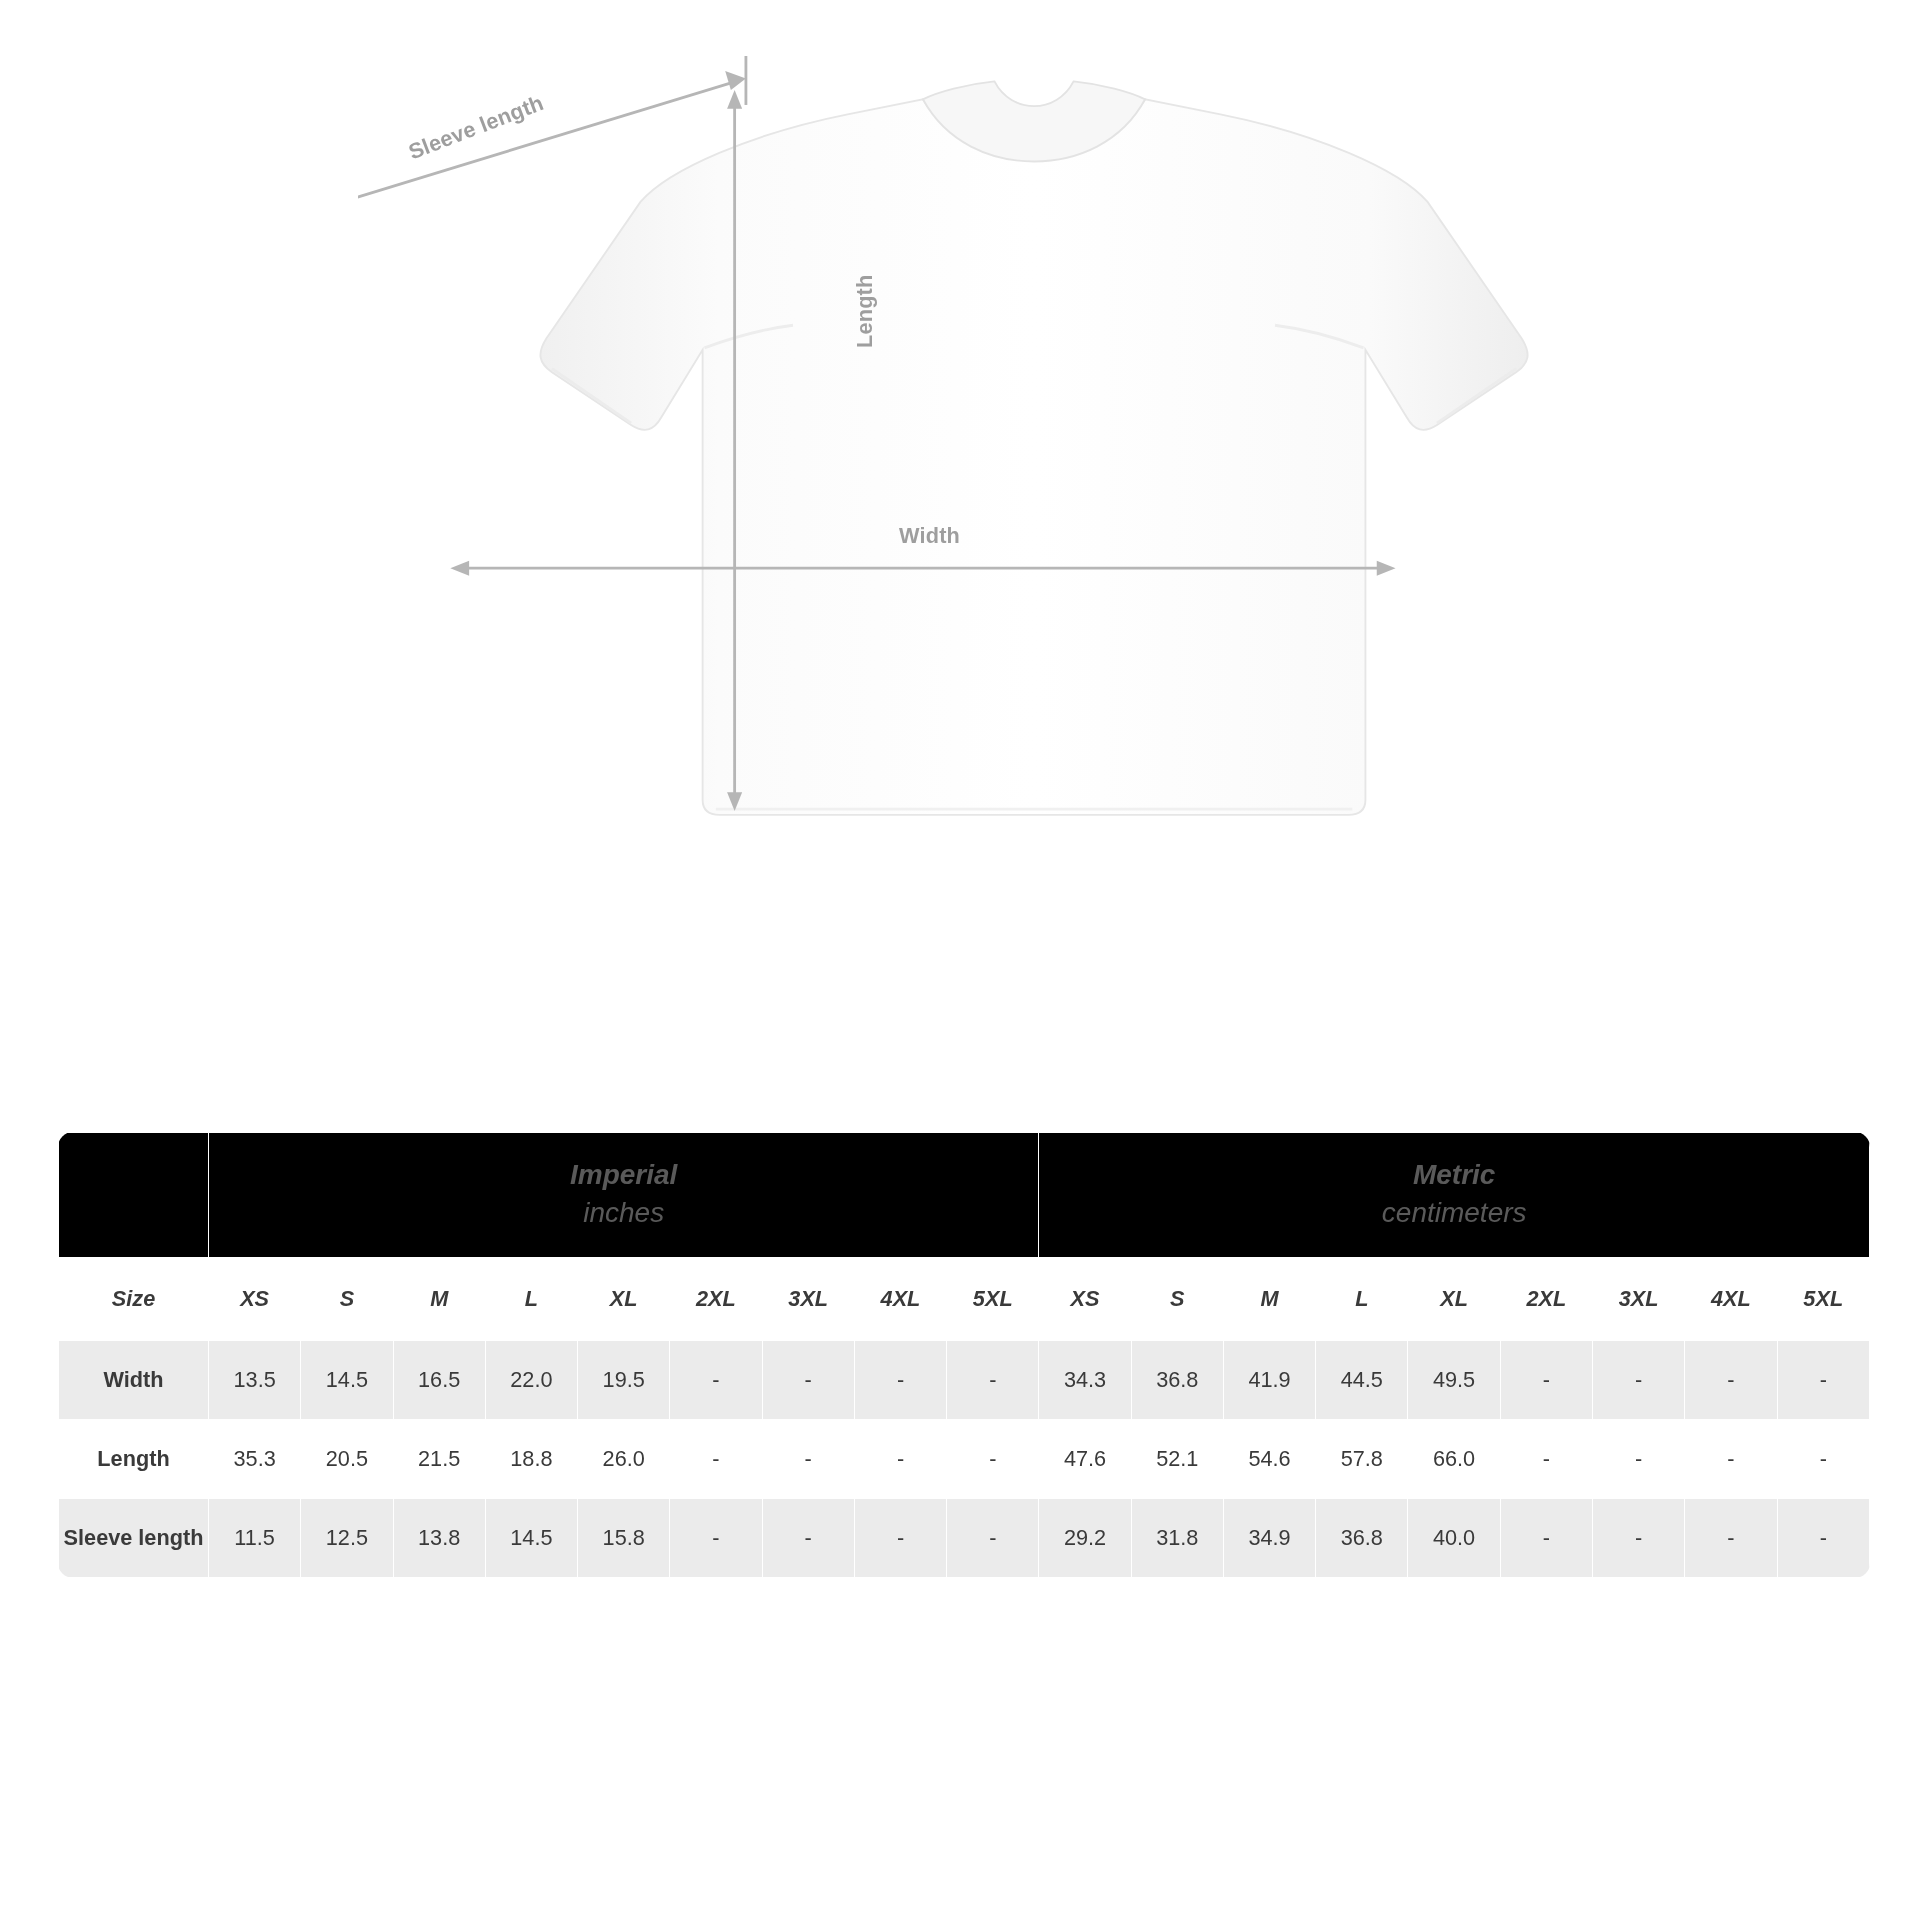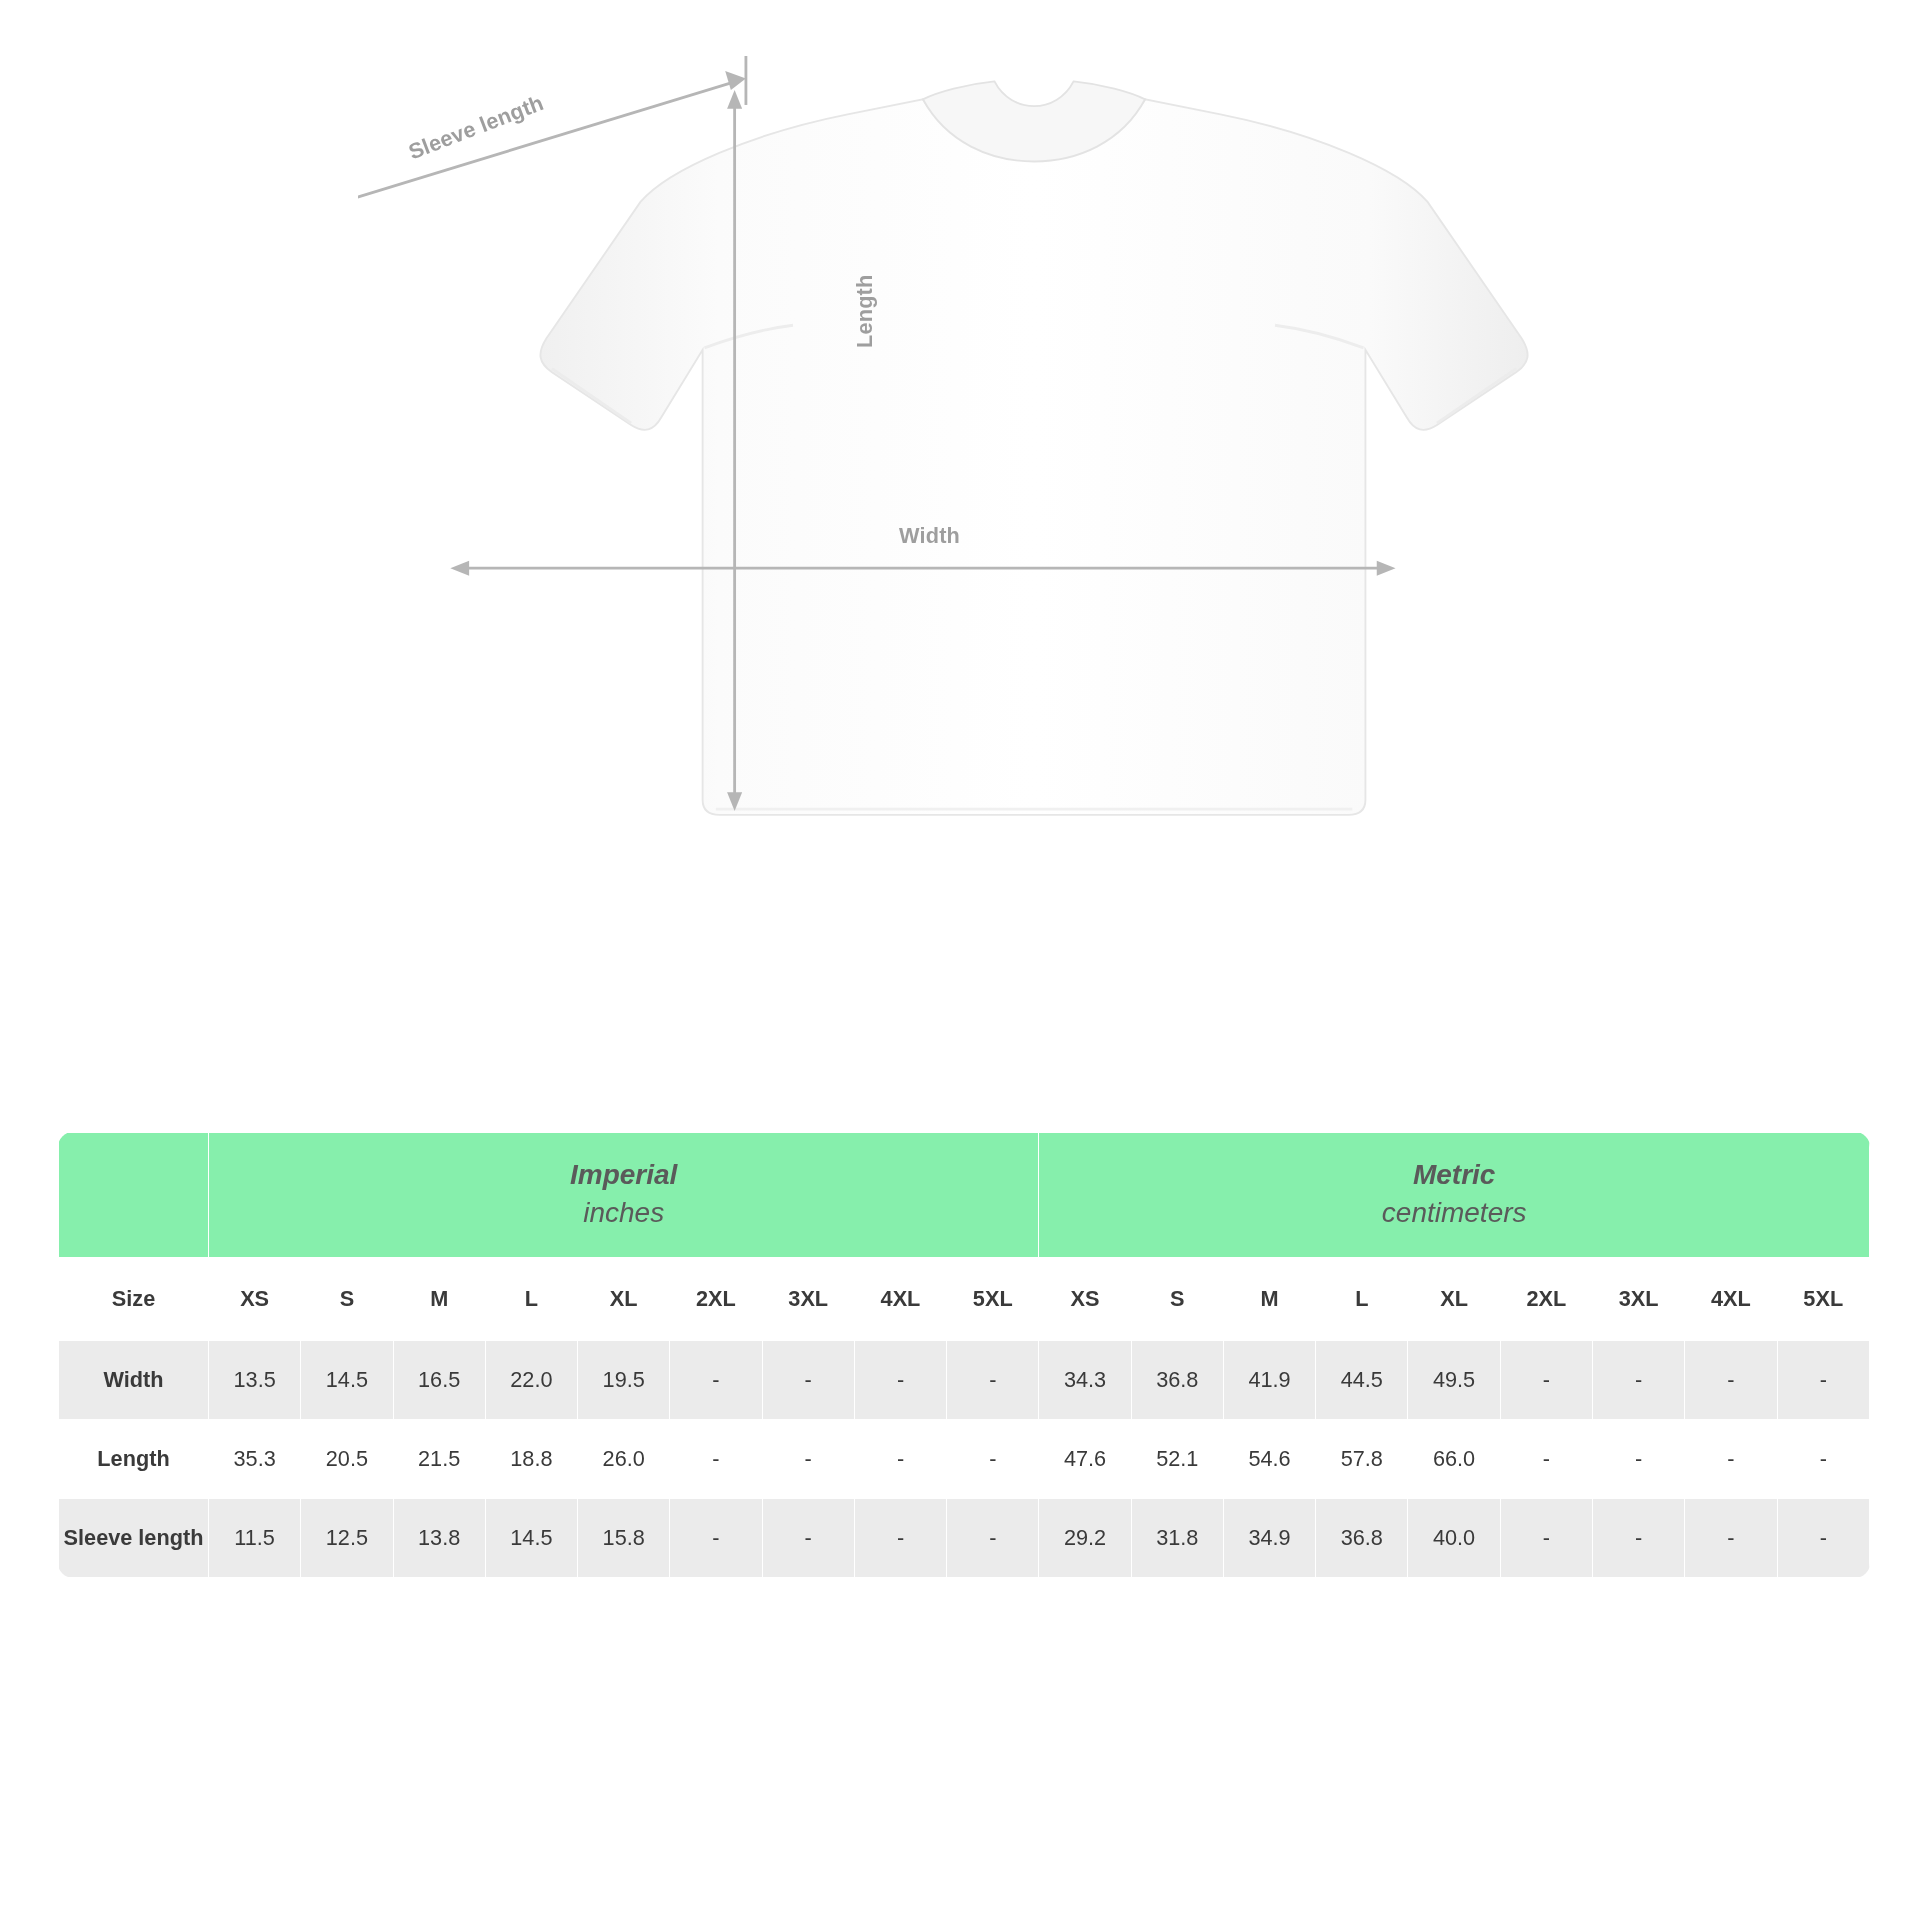--- a/index.html
+++ b/index.html
@@ -91,21 +91,21 @@
     width: 100%;
     table-layout: fixed;
   }
   table.size-table td, table.size-table th {
     border: 0.9px solid #ffffff;
     text-align: center;
     font-size: 21.7px;
     color: #3a3a3a;
   }
   .unit-row td {
-    background: #86efac;
+    background: #000000;
     padding: 26px 0 28px 0;
   }
   .unit-name {
     font-size: 28px;
     font-style: italic;
     font-weight: bold;
     color: #5a5a5a;
     line-height: 1.15;
   }
   .unit-sub {
@@ -113,20 +113,21 @@
     font-style: italic;
     color: #5a5a5a;
     margin-top: 5.6px;
   }
   .hdr-row td {
     background: #ffffff;
     padding: 28px 0;
     font-weight: bold;
     font-size: 22.6px;
     color: #333;
+    font-style: italic;
   }
   .row-alt td { background: #ebebeb; }
   .row-plain td { background: #ffffff; }
   .body-row td {
     padding: 26px 0;
   }
   .rowhead {
     font-weight: bold;
     font-size: 22.6px;
     color: #333;

